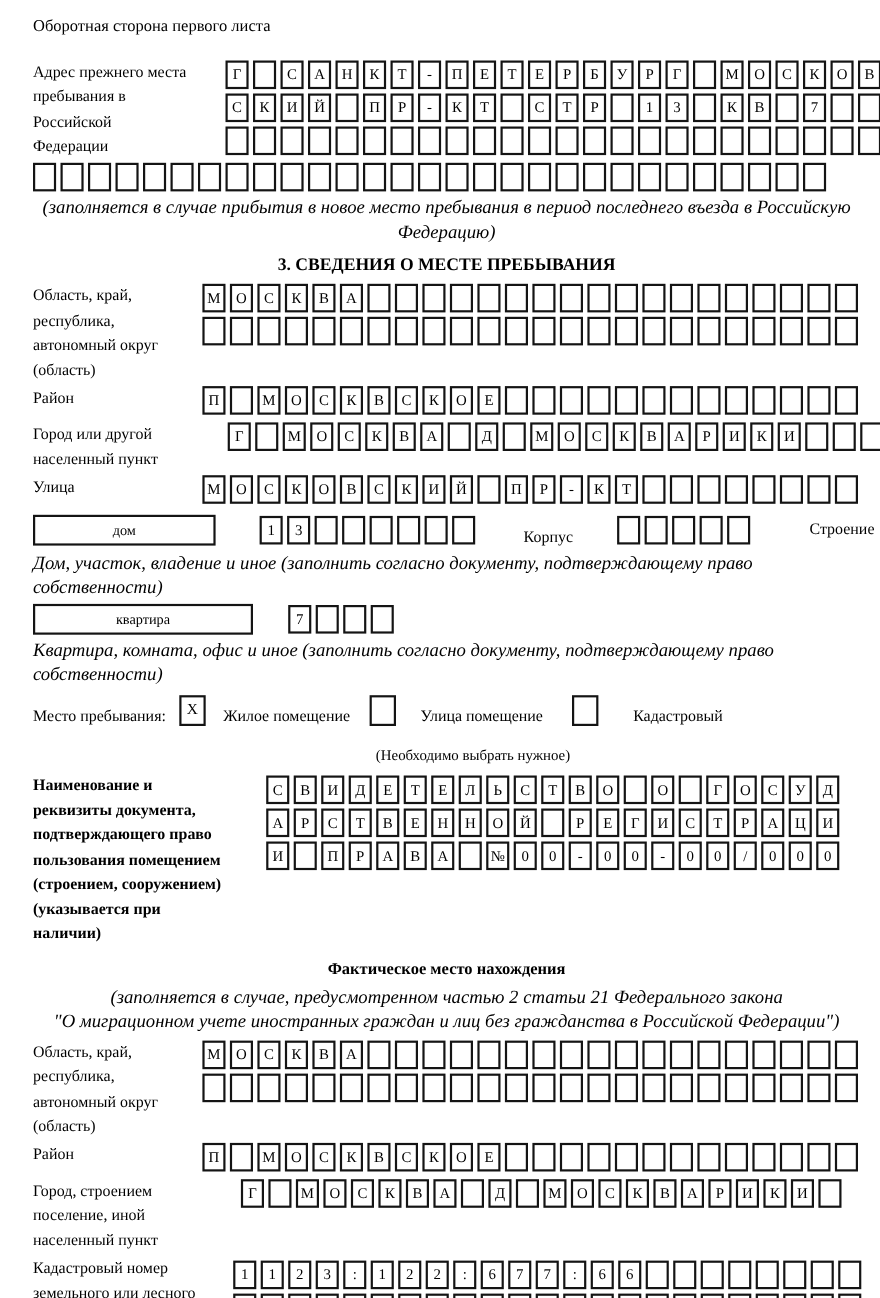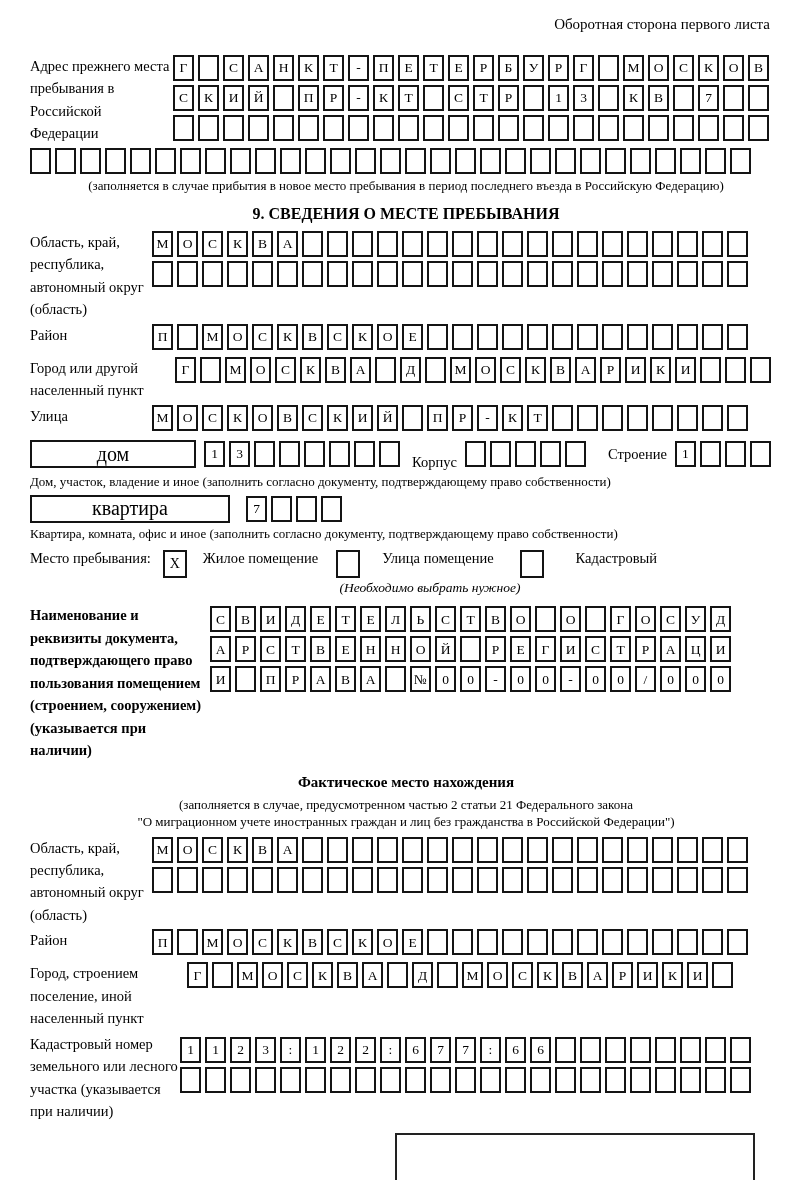--- a/index.html
+++ b/index.html
@@ -3,53 +3,53 @@
 <meta charset="utf-8">
 <style>
   html,body{margin:0;padding:0;background:#fff;}
   body{
     width:800px;height:1180px;
     font-family:"Liberation Serif","DejaVu Serif",serif;
     color:#000;box-sizing:border-box;
     padding:16px 18px 0 30px;
     overflow:hidden;
   }
-  .top-right{ text-align:right; font-size:15px; padding-right:12px; margin-bottom:22px;}
-  .frow{display:flex;align-items:flex-start;margin-bottom:3px;}
+  .top-right{ text-align:left; font-size:15px; padding-right:12px; margin-bottom:22px;}
+  .frow{display:flex;align-items:flex-start;margin-bottom:3px;gap:32px;}
   .flabel{font-size:14.5px;line-height:1.55;flex:0 0 auto;}
   .w143{width:143px;} .w122{width:122px;} .w145{width:145px;}
   .w180{width:180px;font-weight:bold;} .w157{width:157px;} .w150{width:150px;}
   .cells-col{display:flex;flex-direction:column;}
   .cellrow{display:flex;margin-bottom:4px;}
   .cell{
     flex:0 0 auto;width:21px;height:26px;margin-right:4px;
     border:2px solid #141414;box-sizing:border-box;
     display:flex;align-items:center;justify-content:center;
     font-size:13.5px;line-height:1;background:#fff;
   }
-  .note{font-size:13px;line-height:1.3;}
+  .note{font-size:17px;line-height:1.3;font-style:italic;}
   .note-center{text-align:center;}
   .sec-title{font-size:16px;font-weight:bold;text-align:center;margin:10px 0 8px 0;}
   .sub-title{font-size:15px;font-weight:bold;text-align:center;margin:12px 0 6px 0;}
   .labelbox{
     border:2px solid #141414;box-sizing:border-box;height:28px;
     display:flex;align-items:center;justify-content:center;
-    font-size:20px;flex:0 0 auto;background:#fff;
+    font-size:13px;flex:0 0 auto;background:#fff;
   }
   .housebox{width:166px;margin-right:8px;}
-  .aptbox{width:200px;margin-right:16px;}
+  .aptbox{width:200px;margin-right:0;}
   .inline-lbl{font-size:14.5px;margin:4px 8px 0 8px;flex:0 0 auto;}
   .checkbox{
     width:24px;height:28px;border:2px solid #141414;box-sizing:border-box;
     display:flex;align-items:center;justify-content:center;
     font-size:14px;flex:0 0 auto;background:#fff;
   }
-  .stay-row{display:flex;align-items:flex-start;margin-top:8px;margin-bottom:2px;font-size:14.5px;}
+  .stay-row{display:flex;align-items:flex-end;margin-top:8px;margin-bottom:19px;font-size:14.5px;}
   .stay-row .gap{flex:0 0 auto;}
-  .stay-note{margin-left:80px;width:640px;text-align:center;font-size:13.5px;margin-bottom:8px;font-style:italic;}
+  .stay-note{margin-left:80px;width:640px;text-align:center;font-size:13.5px;margin-bottom:8px;}
   .stamp-wrap{margin-left:335px;width:437px;margin-top:10px;}
   .stamp-box{width:360px;height:178px;border:2px solid #222;box-sizing:border-box;margin-left:30px;background:#fff;}
   .mb6{margin-bottom:6px;} .mb2{margin-bottom:2px;}
 </style>
 </head>
 <body>
 
 <div class="top-right">Оборотная сторона первого листа</div>
 
 <div class="frow">
@@ -161,21 +161,21 @@
     <div class="cell"></div>
     <div class="cell"></div>
     <div class="cell"></div>
     <div class="cell"></div>
     <div class="cell"></div>
     <div class="cell"></div>
     <div class="cell"></div>
   </div>
 <div class="note note-center mb6">(заполняется в случае прибытия в новое место пребывания в период последнего въезда в Российскую Федерацию)</div>
 
-<div class="sec-title">9. СВЕДЕНИЯ О МЕСТЕ ПРЕБЫВАНИЯ</div>
+<div class="sec-title">3. СВЕДЕНИЯ О МЕСТЕ ПРЕБЫВАНИЯ</div>
 
 <div class="frow">
   <div class="flabel w122">Область, край, республика, автономный округ (область)</div>
   <div class="cells-col">
     <div class="cellrow">
         <div class="cell">М</div>
         <div class="cell">О</div>
         <div class="cell">С</div>
         <div class="cell">К</div>
         <div class="cell">В</div>

